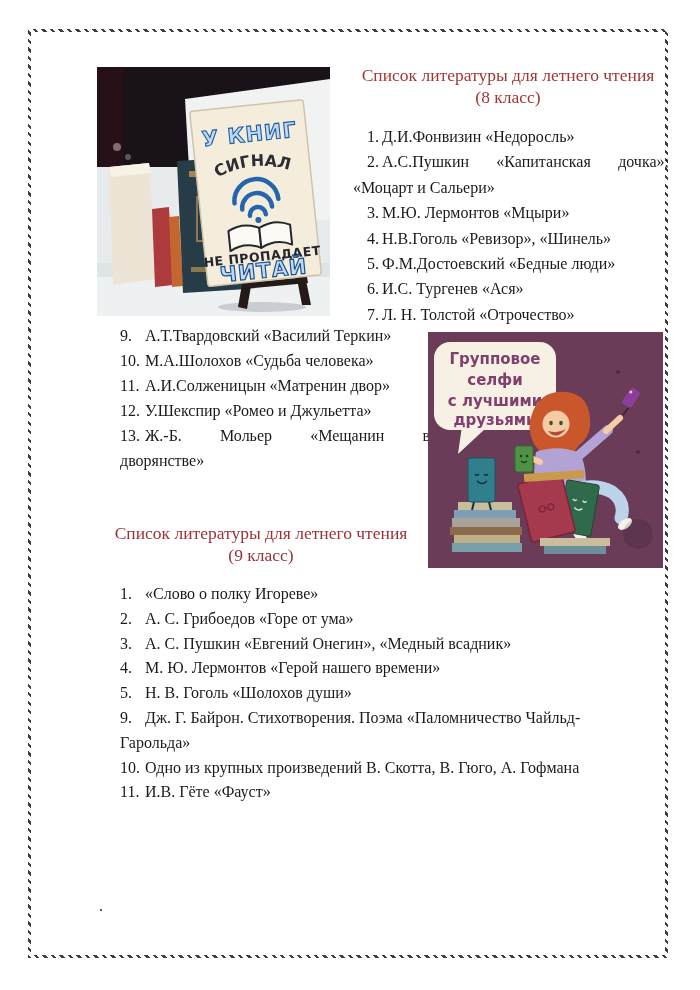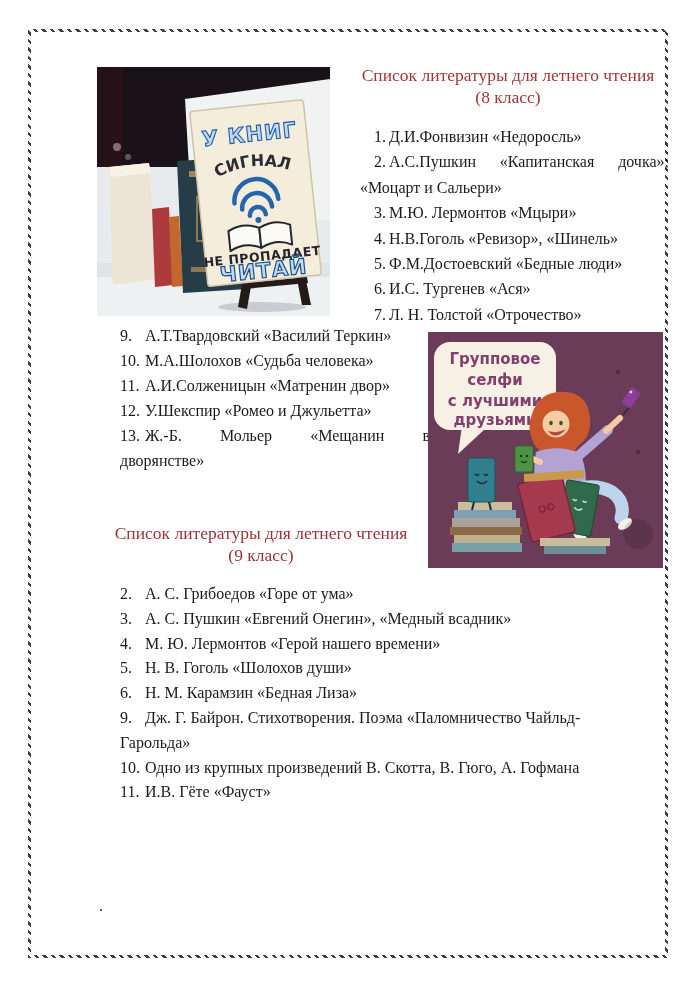--- a/index.html
+++ b/index.html
@@ -10,21 +10,21 @@
          border:3px solid #555;
          border-image:repeating-linear-gradient(45deg,#3f3f3f 0 2.4px,transparent 2.4px 6px) 3 round;}
   .title{position:absolute;font-weight:normal;font-size:17.5px;line-height:21.5px;
          text-align:center;}
   #title8{left:340px;top:65px;width:336px;color:var(--c-title8,#A13734);}
   #title9{left:94px;top:523px;width:334px;color:var(--c-title9,#9A3138);}
   .list{position:absolute;font-size:16px;}
   .list .item{margin:0;}
   .num{display:inline-block;}
   #list8r{left:353px;top:124px;width:316px;line-height:25.4px;}
-  #list8r .item{text-align:justify;text-indent:7px;margin-left:7px;}
+  #list8r .item{text-align:justify;text-indent:7px;}
   #list8r .num{min-width:22px;}
   #list8l{left:120px;top:323px;width:318px;line-height:25px;}
   #list8l .item{text-align:justify;}
   #list8l .num{min-width:25px;}
   #list9{left:120px;top:582px;width:522px;line-height:24.8px;}
   #list9 .item{text-align:left;}
   #list9 .num{min-width:25px;}
   .stretch{word-spacing:4px;}
   .img-box{position:absolute;}
   #photo{left:97px;top:67px;width:233px;height:249px;}
@@ -208,30 +208,30 @@
     </svg>
   </div>
 
   <div class="title" id="title9">
     <div>Список литературы для летнего чтения</div>
     <div>(9 класс)</div>
   </div>
 
   <div class="list" id="list9">
 
+      <div class="item"><span class="num">1.</span><span>«Слово о полку Игореве»</span></div>
 
       <div class="item"><span class="num">2.</span><span>А. С. Грибоедов «Горе от ума»</span></div>
 
       <div class="item"><span class="num">3.</span><span>А. С. Пушкин  «Евгений Онегин», «Медный всадник»</span></div>
 
       <div class="item"><span class="num">4.</span><span>М. Ю. Лермонтов «Герой нашего времени»</span></div>
 
       <div class="item"><span class="num">5.</span><span>Н. В. Гоголь «Шолохов души»</span></div>
 
-      <div class="item"><span class="num">6.</span><span>Н. М. Карамзин «Бедная Лиза»</span></div>
 
 
 
       <div class="item"><span class="num">9.</span><span>Дж. Г. Байрон. Стихотворения. Поэма «Паломничество Чайльд-Гарольда»</span></div>
 
       <div class="item"><span class="num">10.</span><span>Одно из крупных произведений В. Скотта, В. Гюго, А. Гофмана</span></div>
 
       <div class="item"><span class="num">11.</span><span>И.В. Гёте «Фауст»</span></div>
     </div>
 

